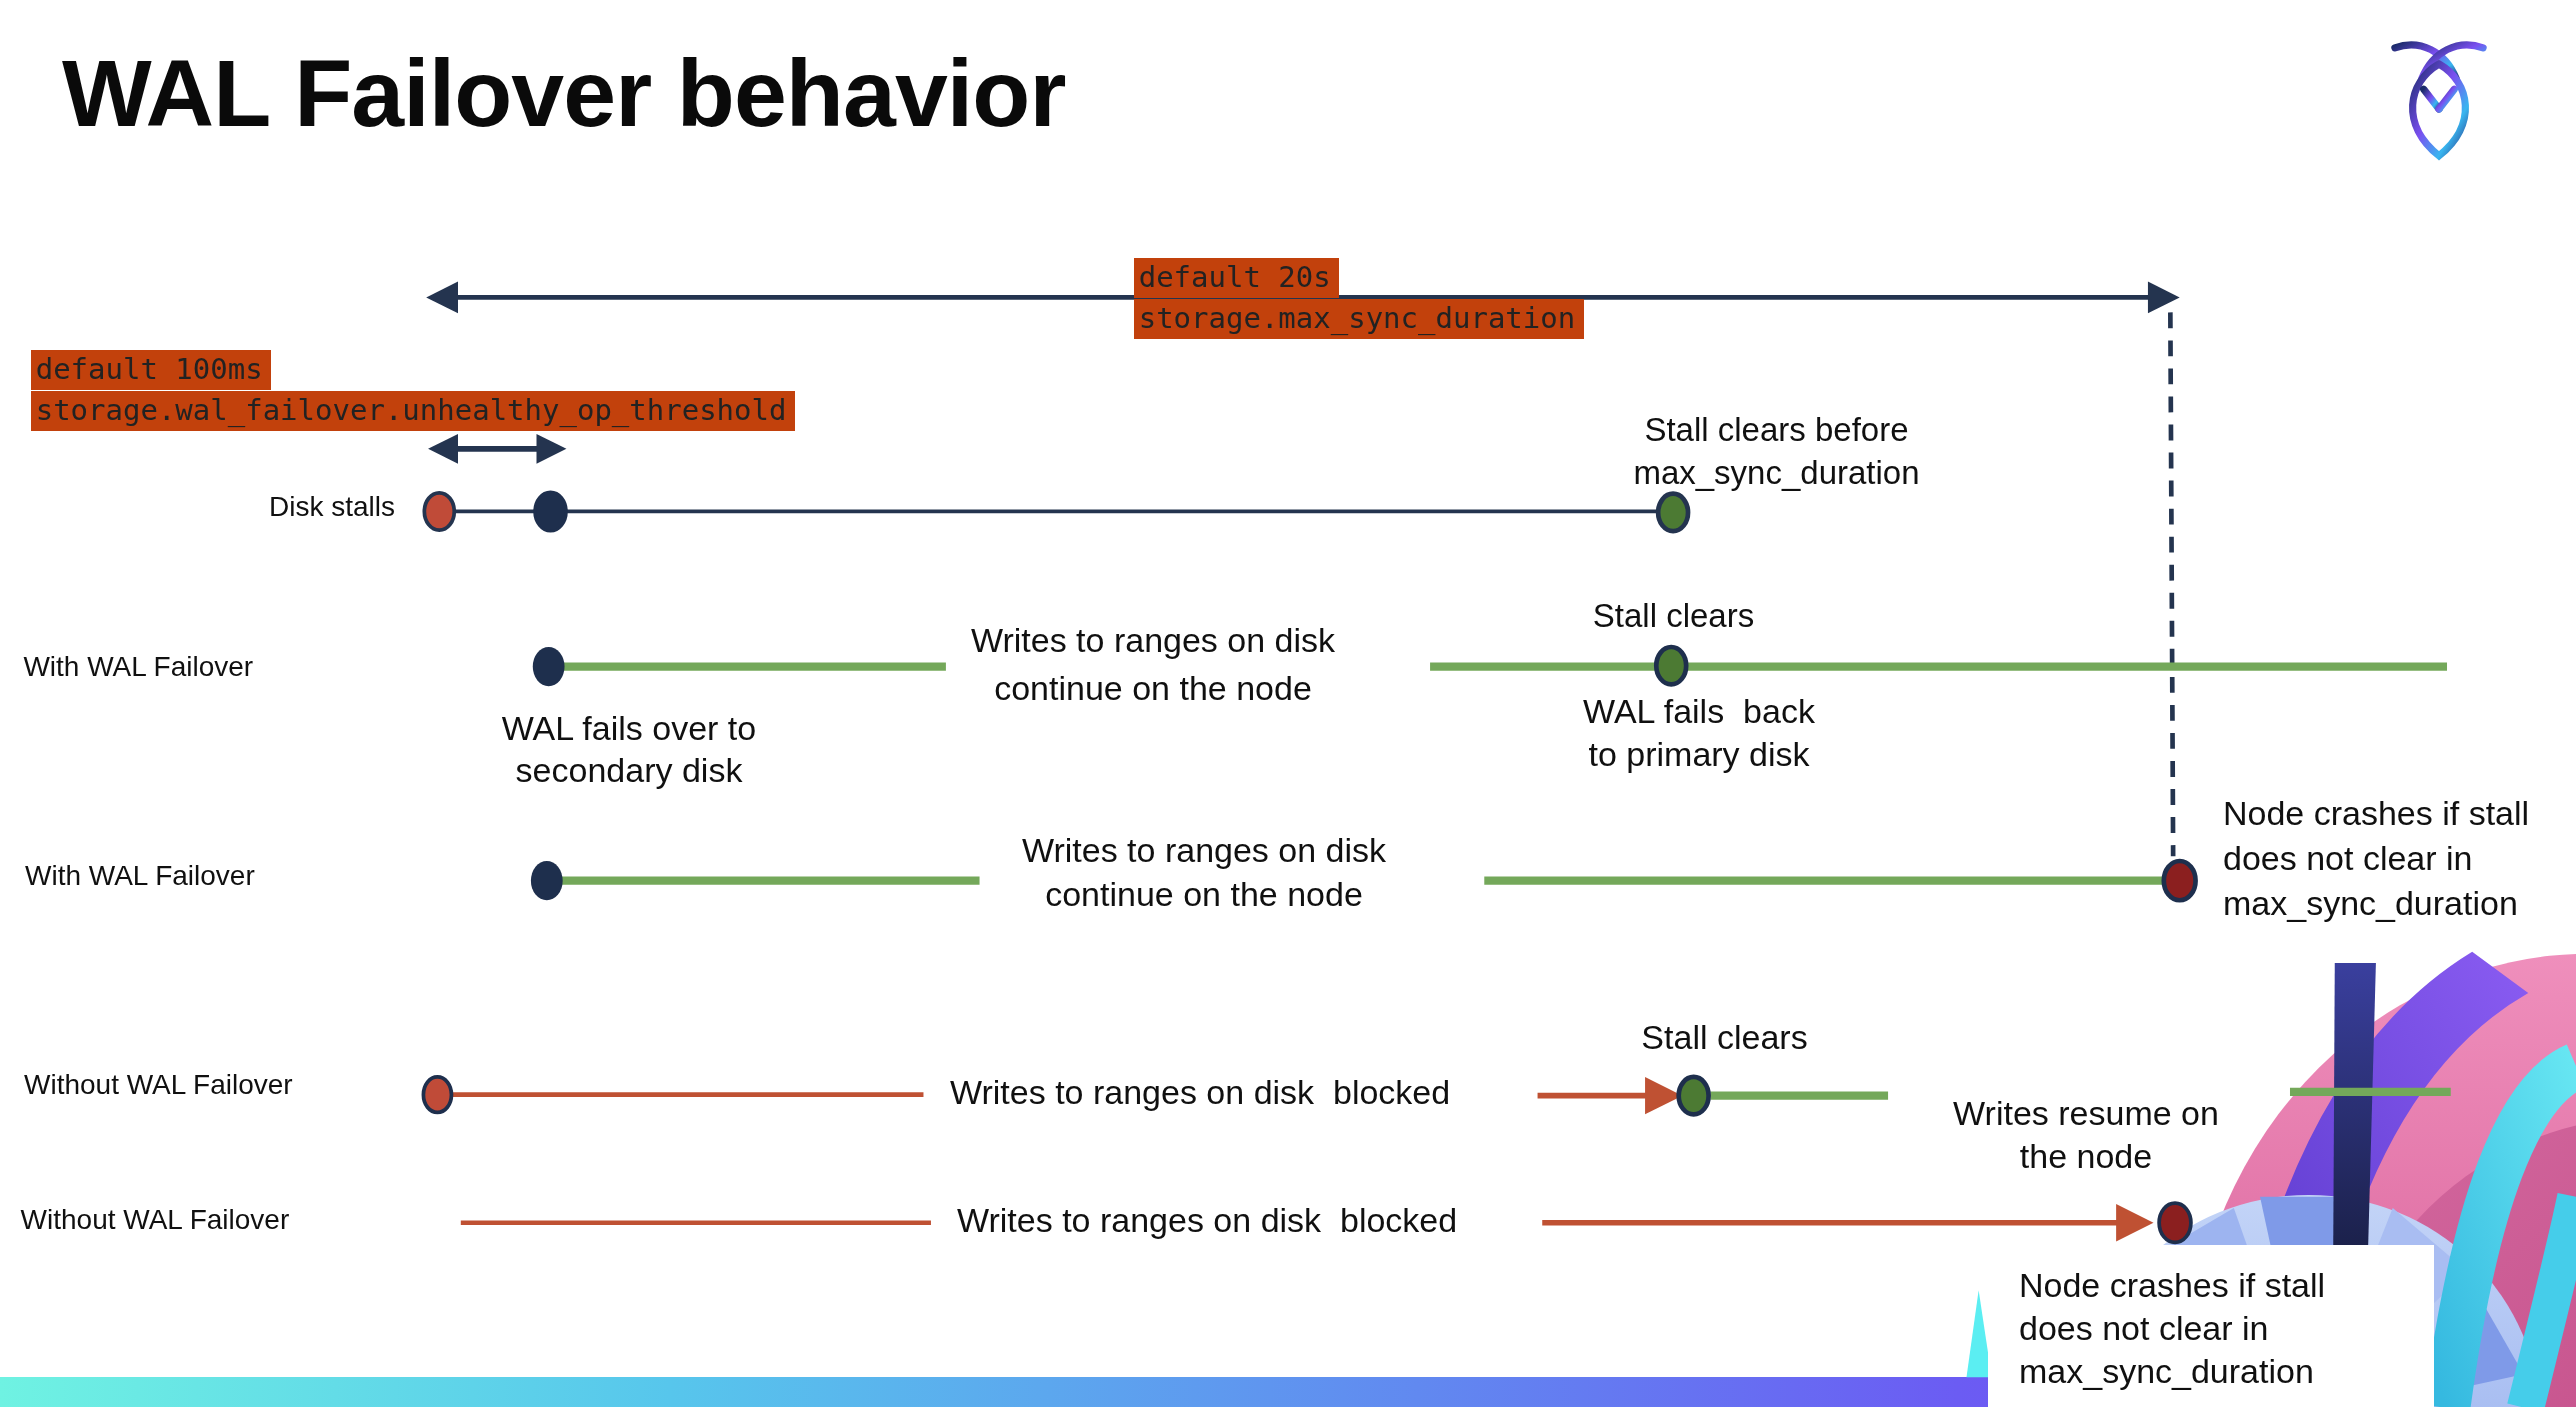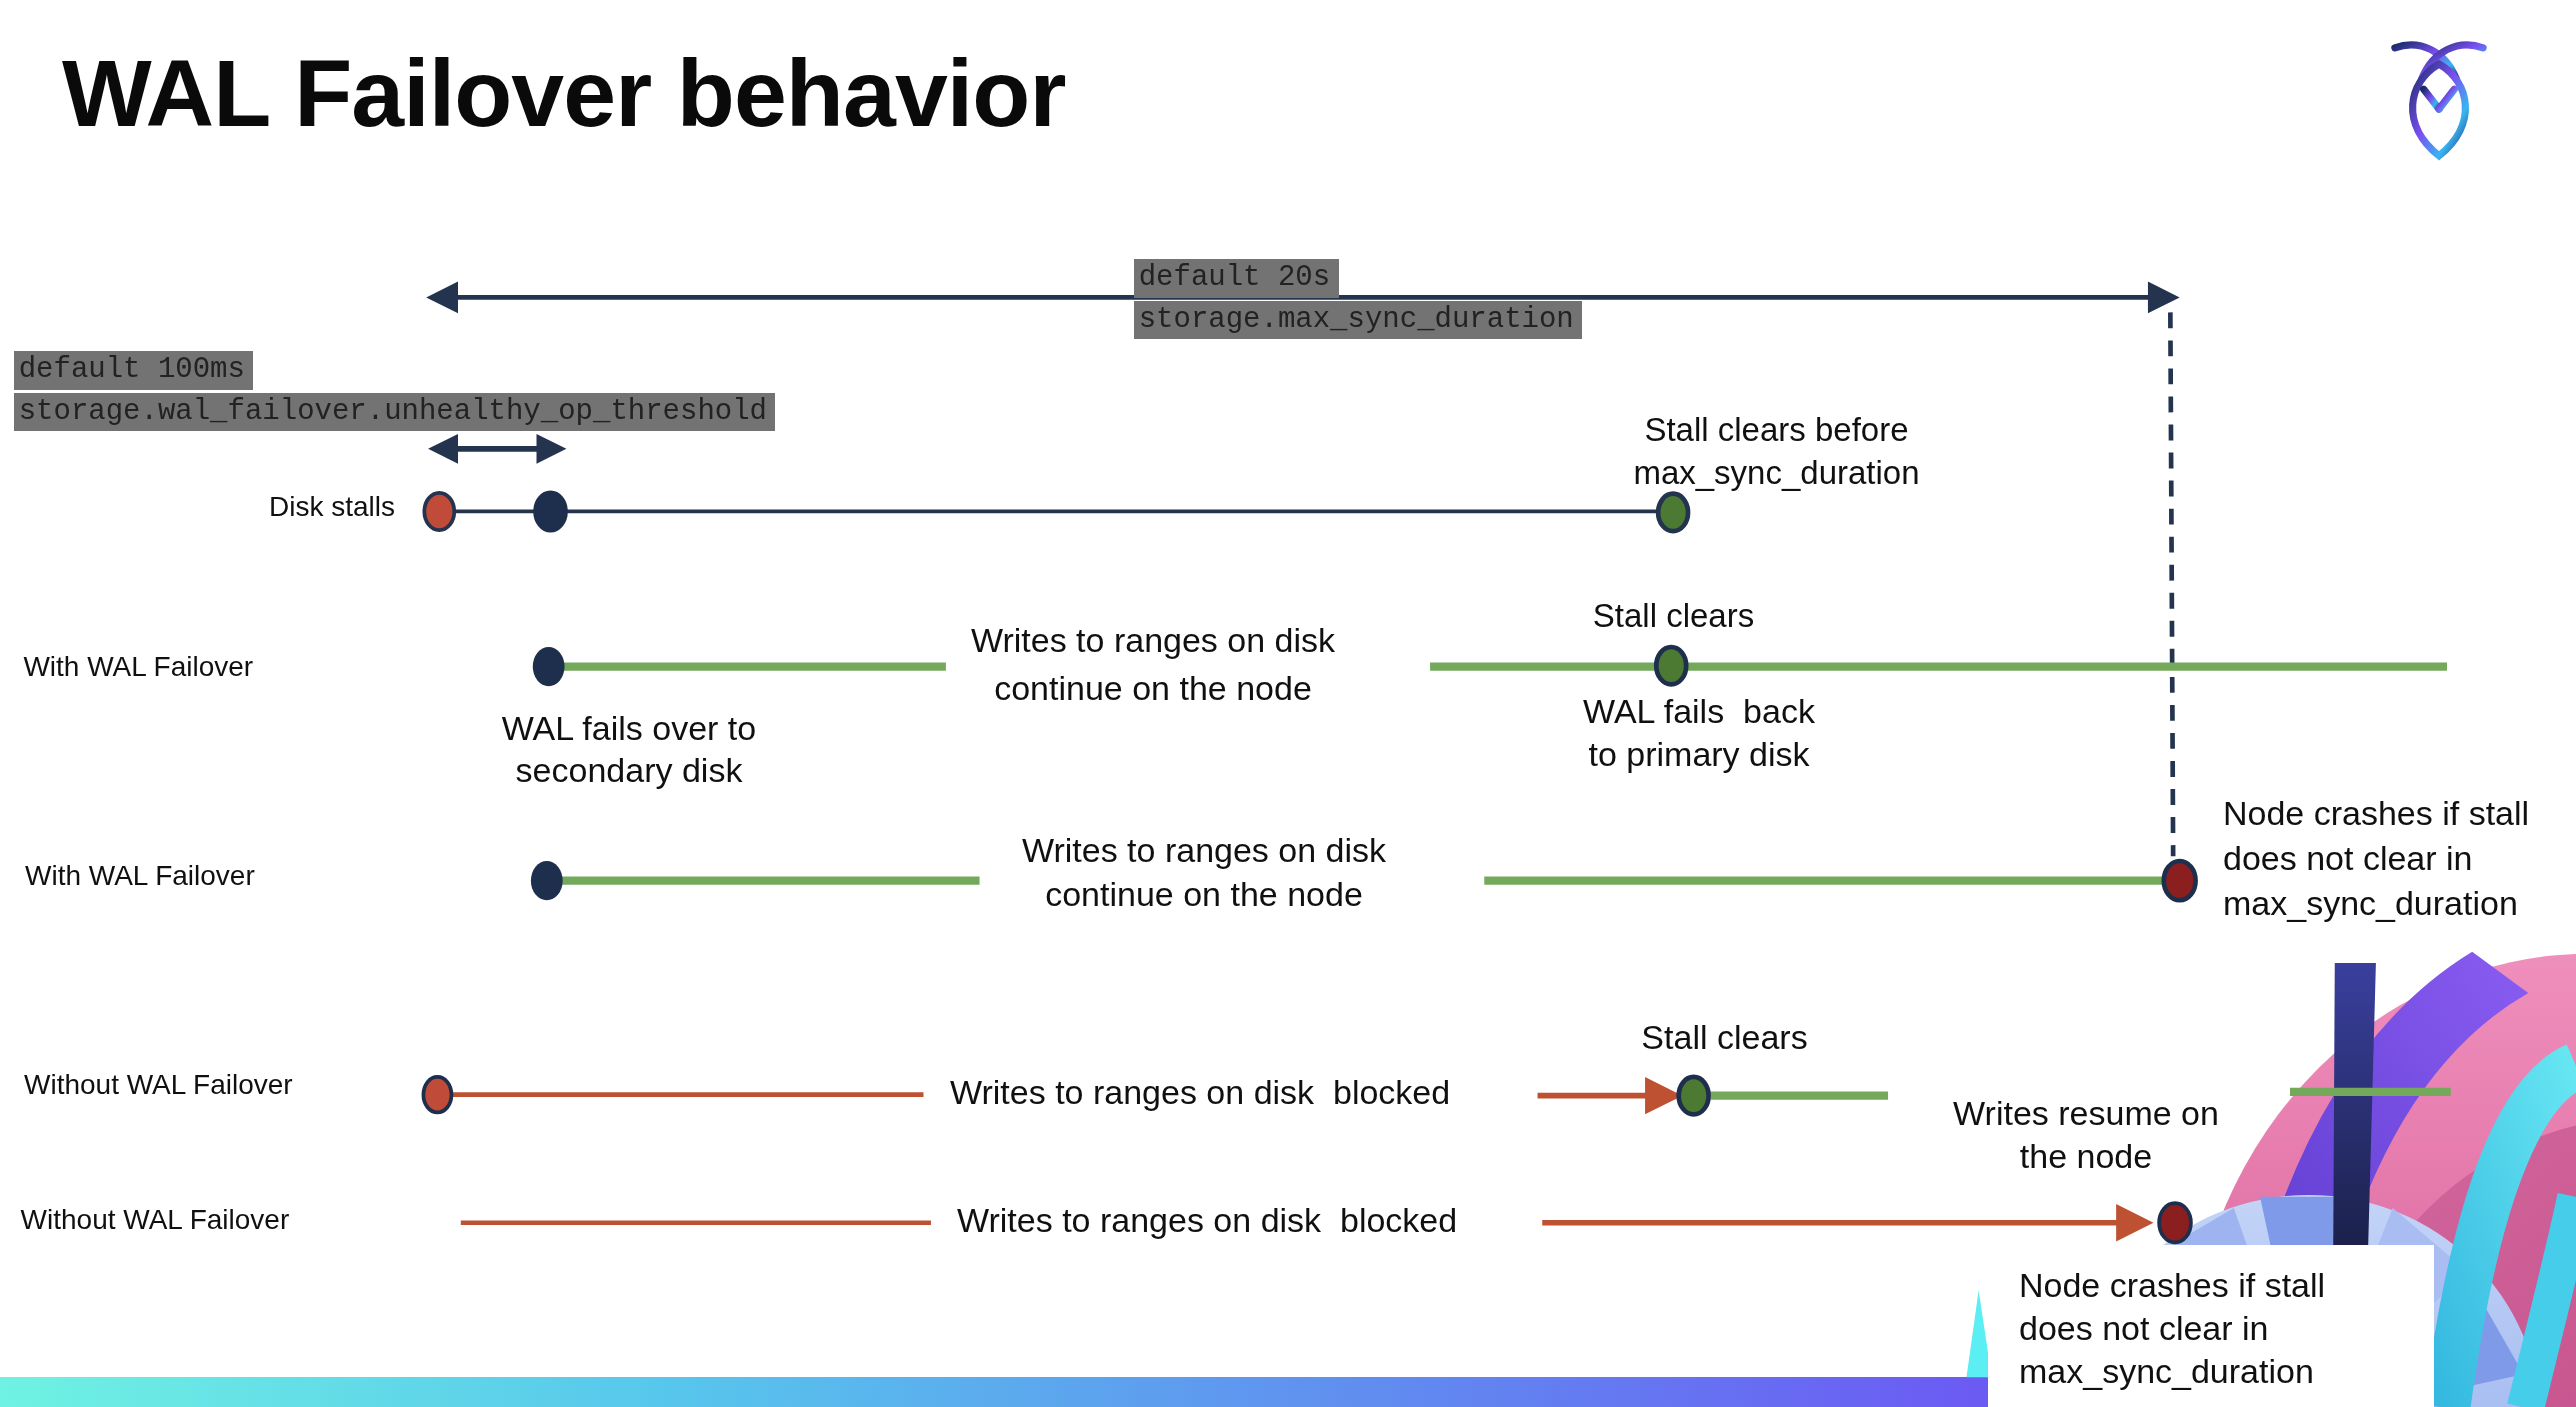--- a/index.html
+++ b/index.html
@@ -9,28 +9,28 @@
   
   #bottom-bar{left:0;top:1377px;width:2576px;height:31px;z-index:0;
     background:linear-gradient(90deg,#6ff2e2 0%,#57c6ec 26%,#6189f0 55%,#6b5cf3 76%,#7a3ef0 100%);}
   #artwork{left:1944px;top:921px;width:632px;height:487px;z-index:1;}
   #crash-box{left:1988px;top:1245px;width:446px;height:163px;background:#ffffff;z-index:2;}
   #diagram-layer{left:0;top:0;width:2576px;height:1408px;z-index:4;pointer-events:none;}
   .txt{z-index:5;}
   
   #page-title{left:62px;top:39px;font-size:95px;font-weight:700;letter-spacing:-0.9px;color:#0a0a0a;}
   .mono-line{font-family:"DejaVu Sans Mono",monospace;font-size:29px;color:#222;}
-  .mono-line span{background:#737373;padding:1.9px 8.4px 3.7px 4.7px;display:inline-block;font-family:Liberation Mono, monospace;}
+  .mono-line span{background:#c2410c;padding:1.9px 8.4px 3.7px 4.7px;display:inline-block;}
   .row-label{font-size:28px;color:#101010;}
   .note{font-size:34px;line-height:44px;color:#101010;white-space:pre-wrap;}
   .note.center{text-align:center;}
   
   #cfg-max-sync{left:1134px;top:258px;}
   #cfg-max-sync .mono-line{margin-bottom:1.9px;}
-  #cfg-unhealthy{left:14px;top:350px;}
+  #cfg-unhealthy{left:31px;top:350px;}
   #cfg-unhealthy .mono-line{margin-bottom:1.9px;}
   #lbl-disk-stalls{left:178px;top:491px;width:217px;text-align:right;}
   #note-stall-before{left:1599px;top:408px;width:355px;font-size:33px;line-height:43px;}
   #lbl-with-wal-1{left:23.4px;top:651px;}
   #note-fails-over{left:455px;top:707px;width:348px;line-height:42px;}
   #note-continue-1{left:942px;top:616px;width:422px;line-height:48px;}
   #note-stall-clears-1{left:1580px;top:594px;width:187px;font-size:33px;}
   #note-fails-back{left:1531px;top:690px;width:336px;line-height:43px;}
   #lbl-with-wal-2{left:25px;top:860px;}
   #note-continue-2{left:989px;top:828px;width:430px;line-height:44px;}

